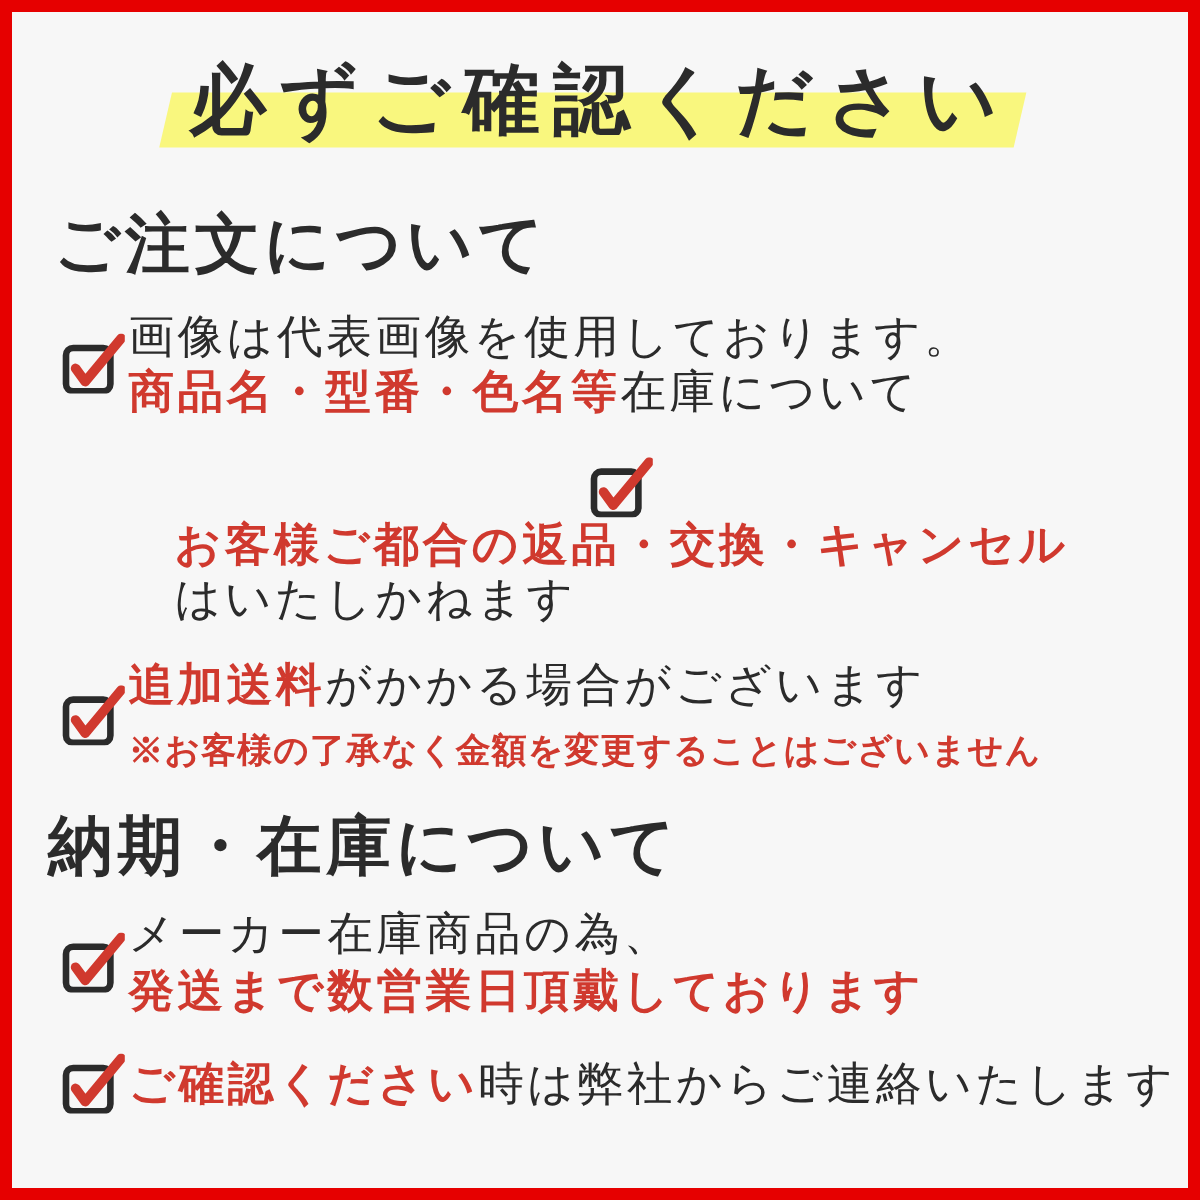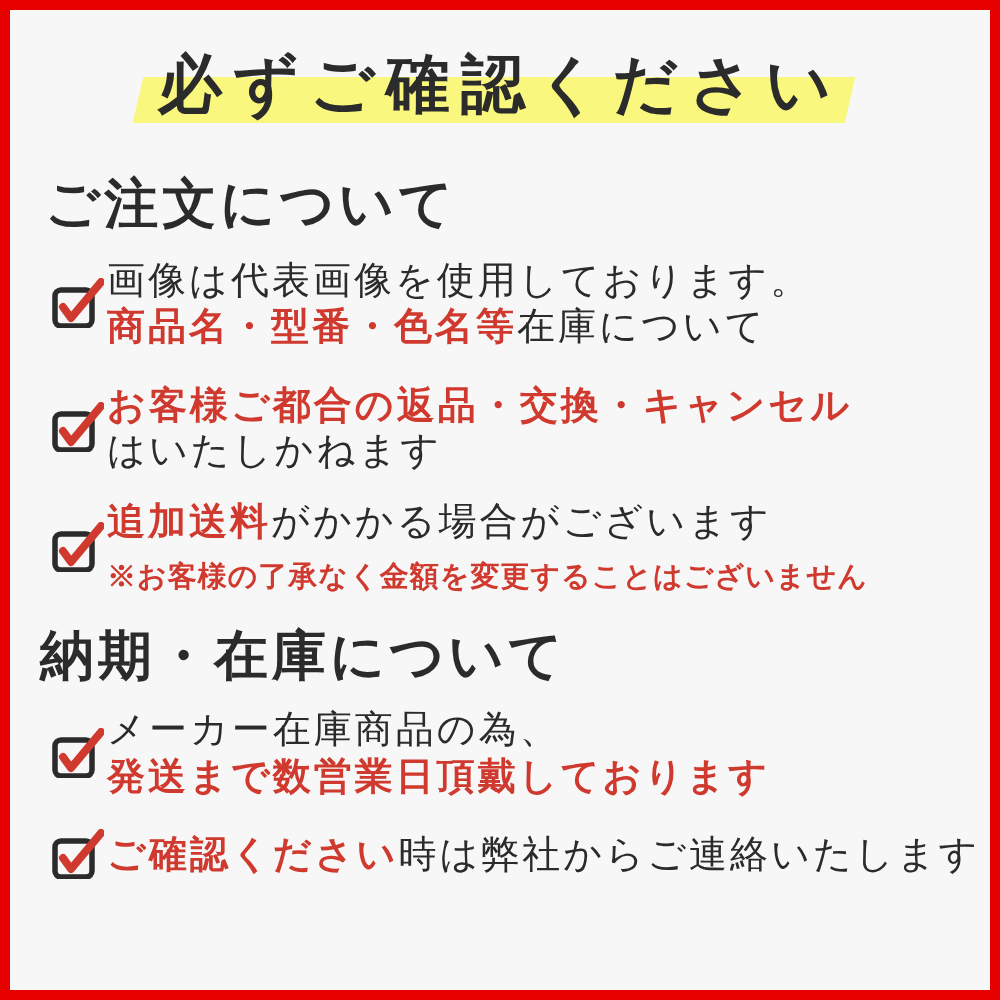--- a/index.html
+++ b/index.html
@@ -61,21 +61,21 @@
   .heading-1{margin-top:48px;}
   .heading-2{margin-top:26px;padding-left:30px;}
   
   .item{
     display:flex;
     align-items:center;
     padding-left:40px;
     padding-right:4px;
   }
   .item-1{margin-top:22px;}
-  .item-2{margin-top:32px;}
+  .item-2{margin-top:32px;flex-direction:column;}
   .item-3{margin-top:24px;}
   .item-4{margin-top:20px;}
   .item-5{margin-top:30px;}
   .checkbox{
     flex:none;
     width:54px;height:50px;
     margin-right:3px;
     margin-top:-1px;
   }
   .item-text{min-width:0;}

